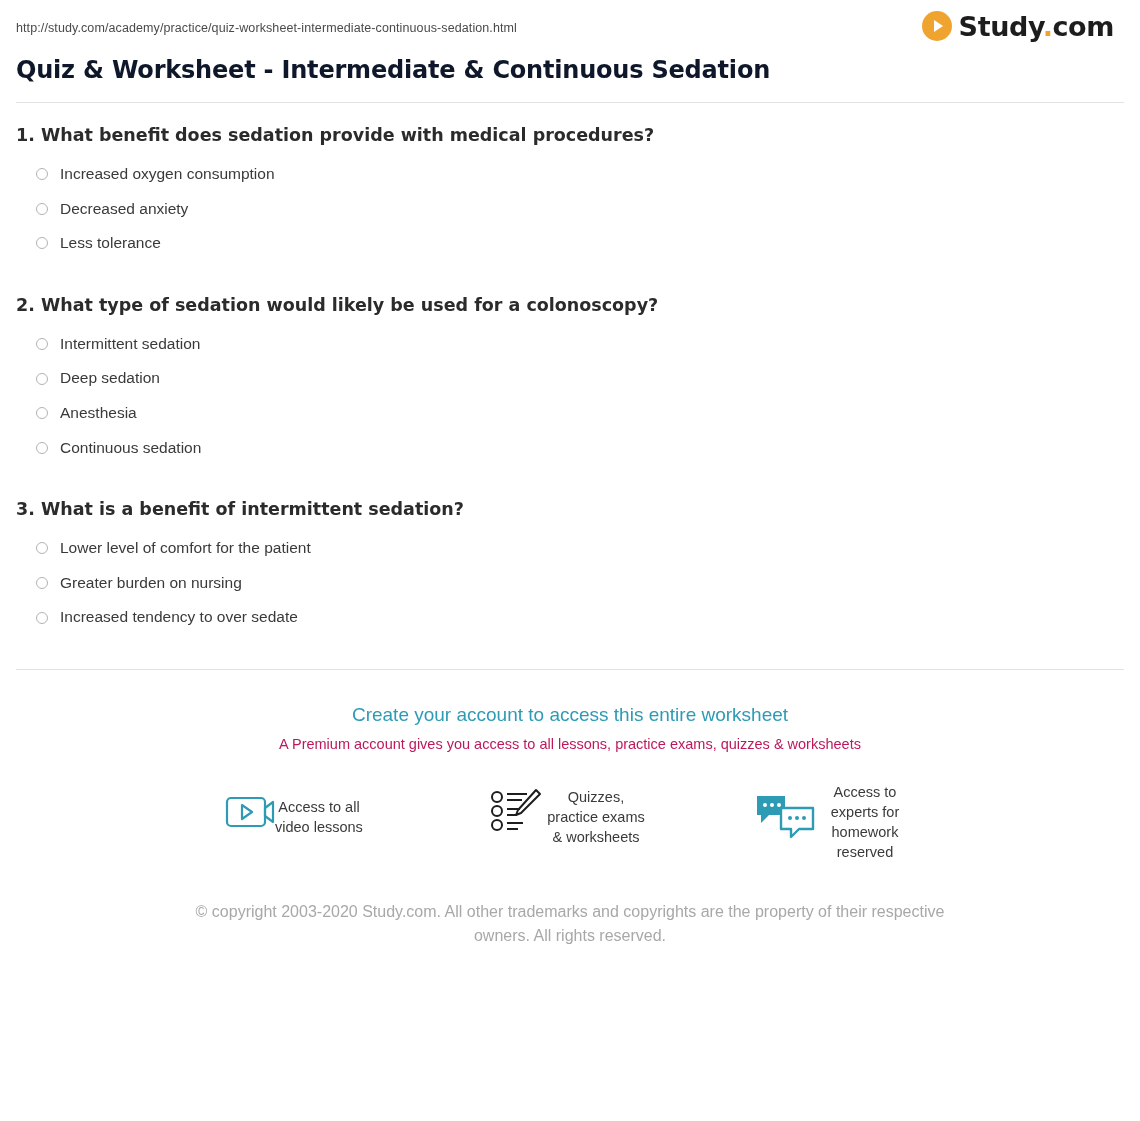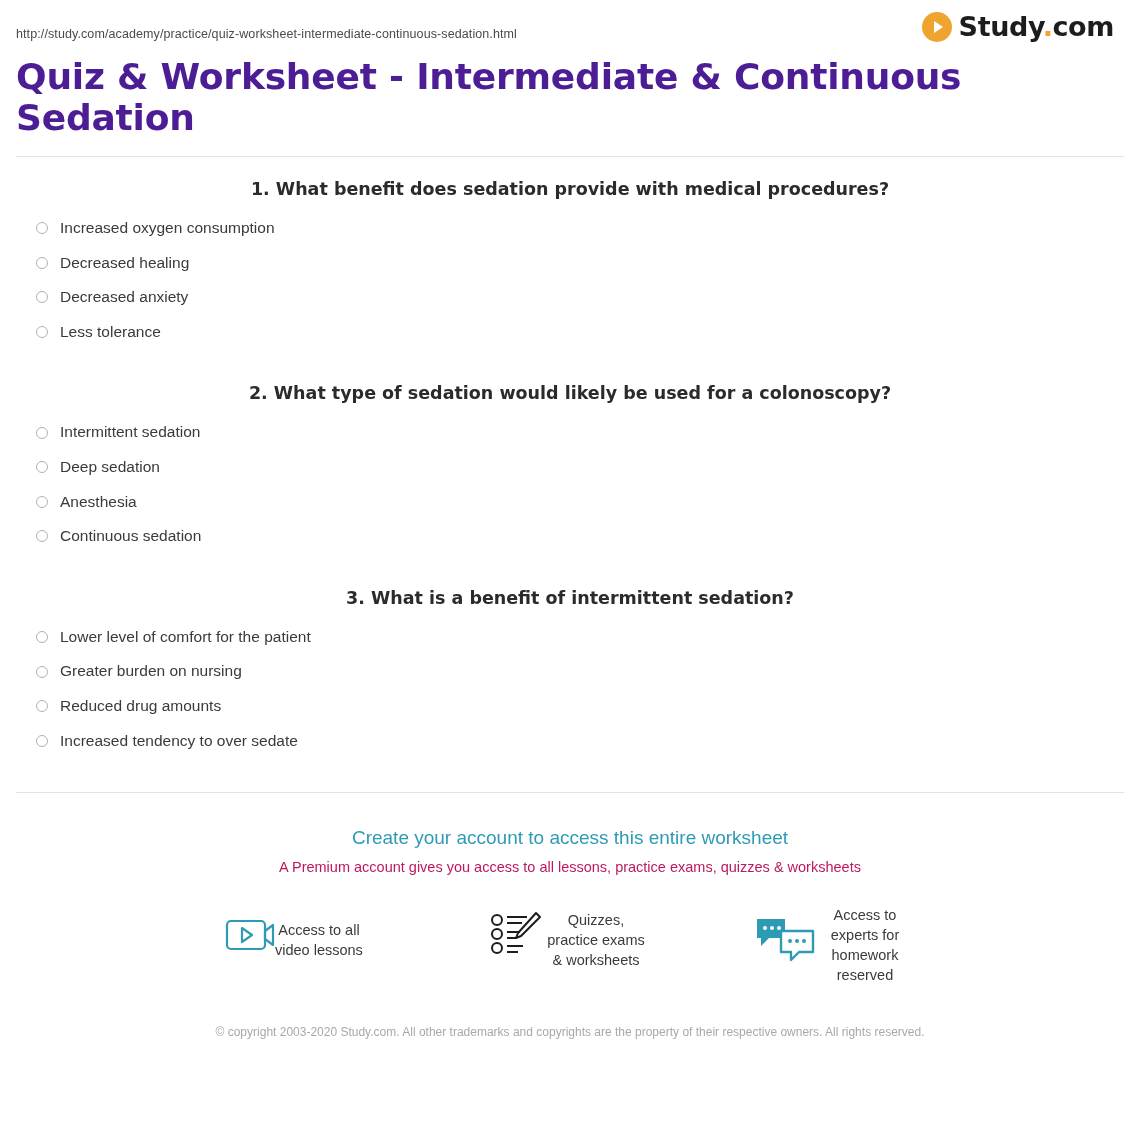--- a/index.html
+++ b/index.html
@@ -16,21 +16,21 @@
     position: relative;
   }
   .page {
     width: 1140px;
     padding: 0 16px;
   }
 
   
   .top-bar {
     display: flex;
-    align-items: flex-end;
+    align-items: center;
     justify-content: space-between;
     padding: 10px 0 6px 0;
     min-height: 48px;
   }
   .url {
     font-size: 12.5px;
     color: #4a4a4a;
     line-height: 1.3;
     padding-top: 4px;
     letter-spacing: 0.1px;
@@ -65,36 +65,36 @@
     font-size: 27px;
     font-weight: bold;
     color: #1d1d1d;
     letter-spacing: -0.4px;
     font-family: "DejaVu Sans", sans-serif;
   }
   .logo-dot { color: #f0a430; }
 
   
   h1.title {
-    font-size: 36px;
+    font-size: 24px;
     font-weight: bold;
-    color: #4c1d95;
+    color: #0f172a;
     margin: 8px 0 18px 0;
     letter-spacing: -0.2px;
     font-family: "DejaVu Sans", sans-serif;
   }
   .rule {
     border: 0;
     border-top: 1px solid #e2e2e2;
     margin: 0;
   }
 
   
   .questions { padding-top: 22px; }
-  .question { margin-bottom: 34px; text-align: center; }
+  .question { margin-bottom: 34px; }
   .q-text {
     font-size: 17.5px;
     font-weight: bold;
     color: #2b2b2b;
     margin: 0 0 12px 0;
     font-family: "DejaVu Sans", sans-serif;
   }
   .answers { list-style: none; margin: 12px; padding: 0; }
   .answer {
     display: flex;
@@ -153,21 +153,21 @@
   .feature-text {
     font-size: 14.5px;
     color: #3a3a3a;
     line-height: 1.38;
     text-align: center;
   }
 
   
   .footer {
     text-align: center;
-    font-size: 12px;
+    font-size: 16px;
     color: #a8a8a8;
     line-height: 1.5;
     padding: 38px 150px 18px 150px;
   }
 </style>
 </head>
 <body>
 
 <div class="page">
 
@@ -186,24 +186,20 @@
 
     <div class="question">
       <p class="q-text">1. What benefit does sedation provide with medical procedures?</p>
       <ul class="answers">
         <li class="answer">
           <span class="radio"></span>
           <span class="answer-label">Increased oxygen consumption</span>
         </li>
         <li class="answer">
           <span class="radio"></span>
-          <span class="answer-label">Decreased healing</span>
-        </li>
-        <li class="answer">
-          <span class="radio"></span>
           <span class="answer-label">Decreased anxiety</span>
         </li>
         <li class="answer">
           <span class="radio"></span>
           <span class="answer-label">Less tolerance</span>
         </li>
       </ul>
     </div>
 
     <div class="question">
@@ -231,24 +227,20 @@
     <div class="question">
       <p class="q-text">3. What is a benefit of intermittent sedation?</p>
       <ul class="answers">
         <li class="answer">
           <span class="radio"></span>
           <span class="answer-label">Lower level of comfort for the patient</span>
         </li>
         <li class="answer">
           <span class="radio"></span>
           <span class="answer-label">Greater burden on nursing</span>
-        </li>
-        <li class="answer">
-          <span class="radio"></span>
-          <span class="answer-label">Reduced drug amounts</span>
         </li>
         <li class="answer">
           <span class="radio"></span>
           <span class="answer-label">Increased tendency to over sedate</span>
         </li>
       </ul>
     </div>
 
   </div>
 

